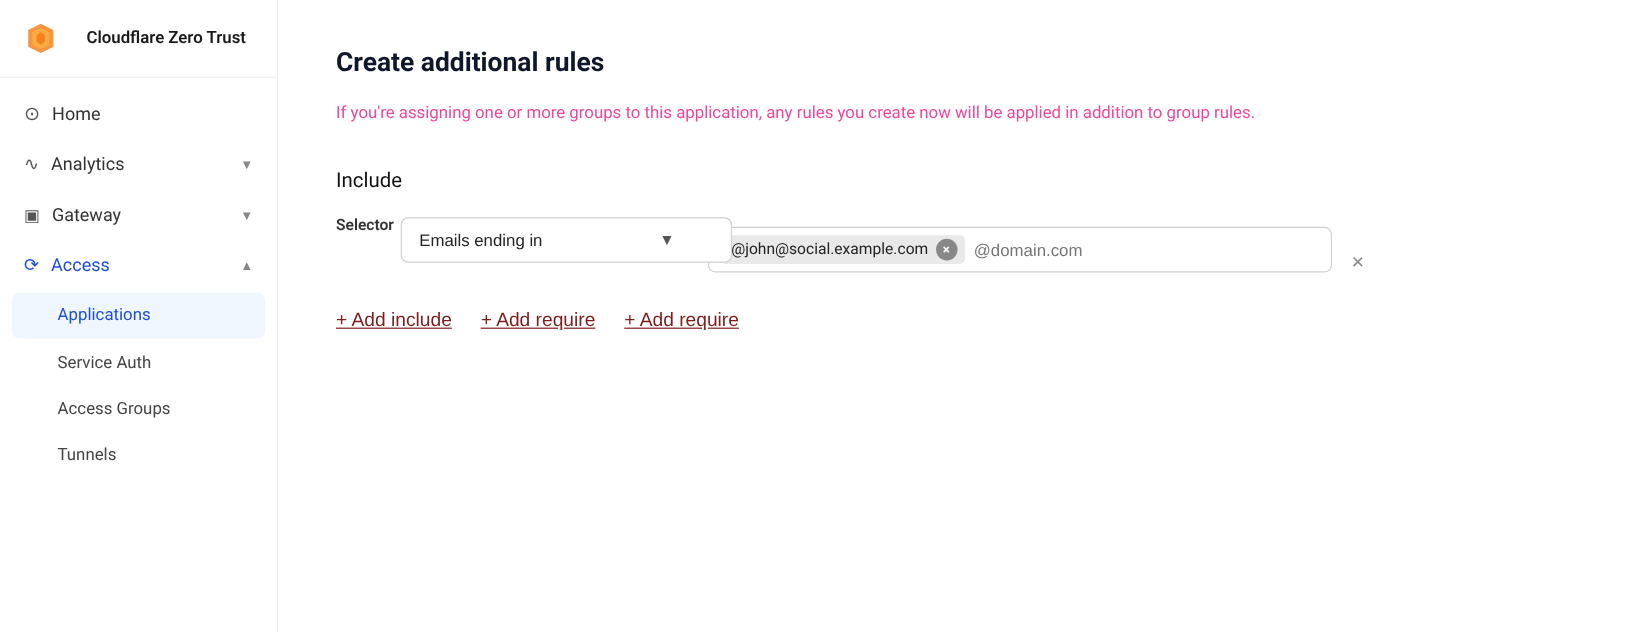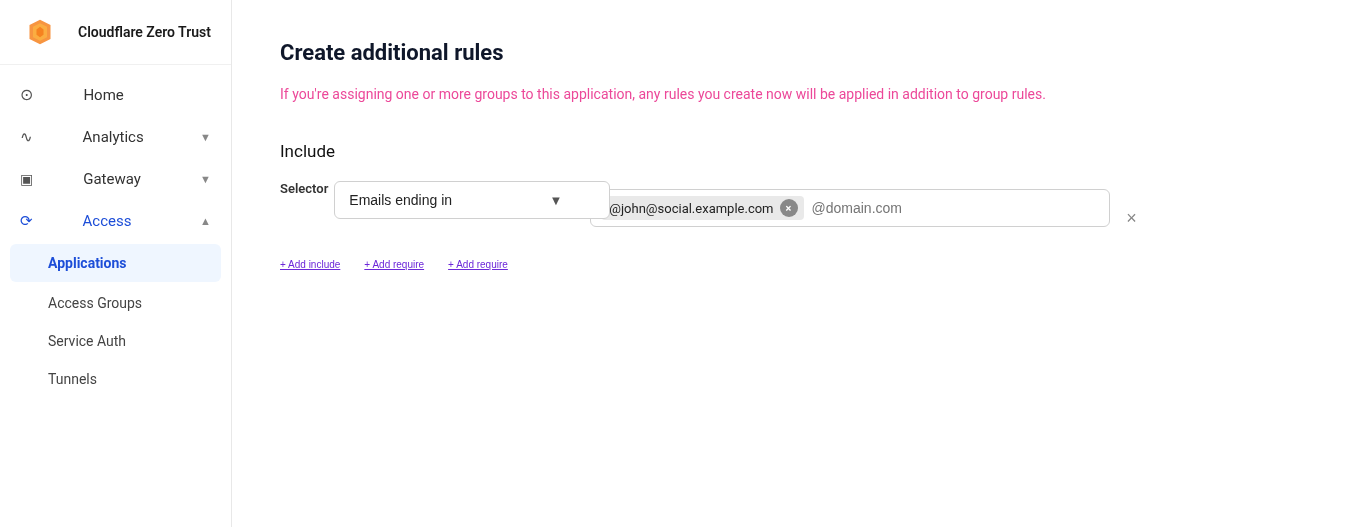--- a/index.html
+++ b/index.html
@@ -15,21 +15,20 @@
       flex-direction: column;
       height: 100%;
       overflow-y: auto;
     }
     .sidebar-logo {
       display: flex;
       align-items: center;
       padding: 18px 20px;
       gap: 24px;
       border-bottom: 1px solid #f0f0f0;
-      justify-content: flex-end;
     }
     .logo-icon {
       width: 28px;
       height: 28px;
     }
     .logo-text {
       font-size: 14px;
       font-weight: 600;
       color: #1a1a1a;
     }
@@ -41,38 +40,38 @@
       display: flex;
       align-items: center;
       padding: 12px 20px;
       cursor: pointer;
       color: #333;
       font-size: 15px;
       gap: 10px;
       user-select: none;
     }
     .nav-item .nav-icon { font-size: 16px; color: #555; }
-    .nav-item .nav-label { flex: 1; margin-left: 40px; }
+    .nav-item .nav-label { flex: 1; }
     .nav-item .chevron { font-size: 11px; color: #888; }
     .nav-item.active { color: #1d4ed8; }
     .nav-item.active .nav-icon { color: #1d4ed8; }
 
     .sub-nav-item {
       display: flex;
       align-items: center;
       padding: 11px 20px 11px 48px;
       cursor: pointer;
       color: #444;
       font-size: 14px;
       user-select: none;
     }
     .sub-nav-item.active {
       background: #eff6ff;
       color: #1d4ed8;
-      font-weight: 700;
+      font-weight: 400;
       border-radius: 6px;
       margin: 2px 10px;
       padding: 11px 10px 11px 38px;
       align-items: flex-end;
     }
 
     
     .main {
       flex: 1;
       background: #fff;
@@ -213,22 +212,22 @@
       line-height: 1;
     }
 
     .add-links {
       display: flex;
       gap: 24px;
       margin-top: 16px;
     }
 
     .add-link {
-      font-size: 10px;
-      color: #6d28d9;
+      font-size: 16px;
+      color: #7f1d1d;
       cursor: pointer;
       text-decoration: underline;
       background: none;
       border: none;
     }
   </style>
 </head>
 <body>
 
 <aside class="sidebar">
@@ -263,24 +262,24 @@
     <div class="nav-item active">
       <span class="nav-icon" style="font-size:15px;">⟳</span>
       <span class="nav-label">Access</span>
       <span class="chevron">▲</span>
     </div>
 
     <div class="sub-nav-item active">
       <span>Applications</span>
     </div>
     <div class="sub-nav-item">
+      <span>Service Auth</span>
+    </div>
+    <div class="sub-nav-item">
       <span>Access Groups</span>
-    </div>
-    <div class="sub-nav-item">
-      <span>Service Auth</span>
     </div>
     <div class="sub-nav-item">
       <span>Tunnels</span>
     </div>
   </nav>
 </aside>
 
 <main class="main">
   <h1 class="page-title">Create additional rules</h1>
   <p class="description">If you're assigning one or more groups to this application, any rules you create now will be applied in addition to group rules.</p>

